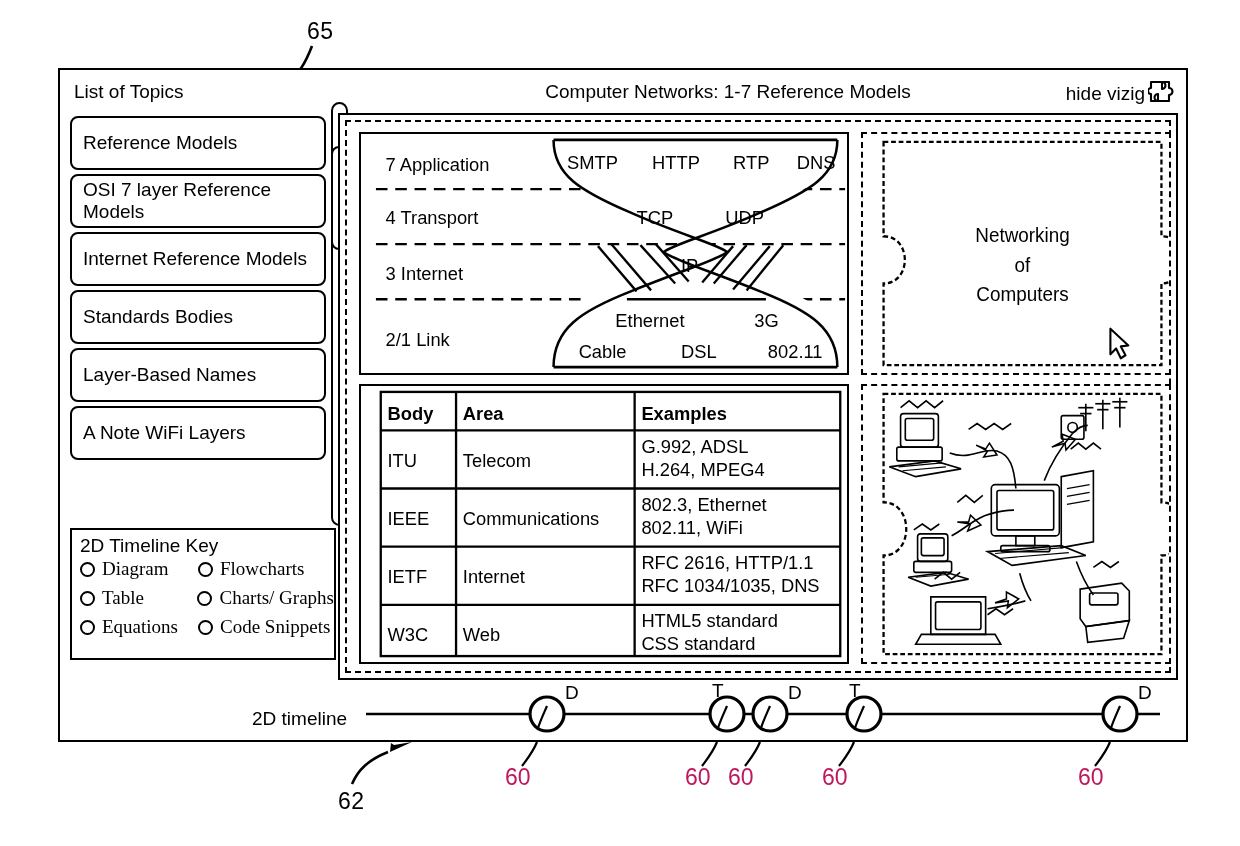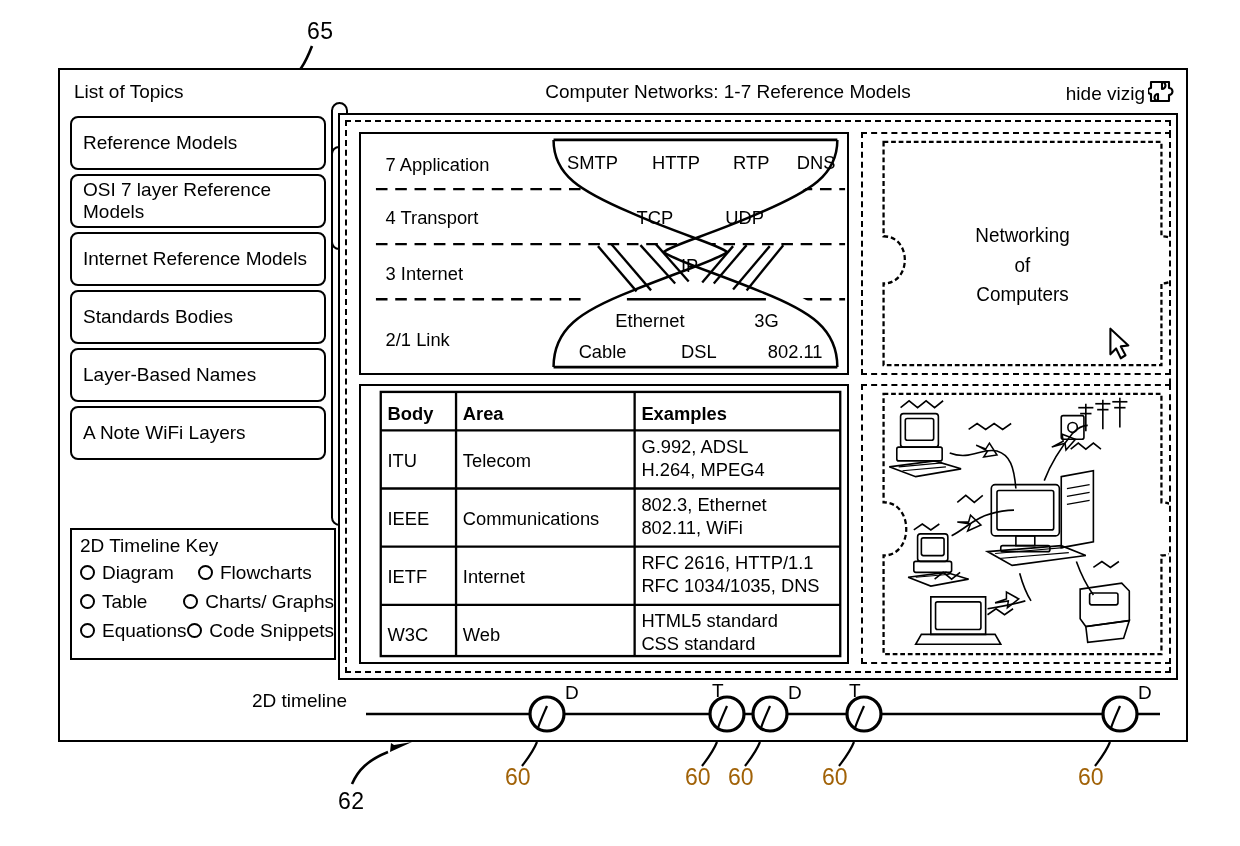--- a/index.html
+++ b/index.html
@@ -108,21 +108,21 @@
     left: 10px;
     top: 458px;
     width: 266px;
     height: 132px;
     border: 2.2px solid #000;
     background: #fff;
     box-sizing: border-box;
     padding: 5px 0 0 8px;
   }
   #timeline-key-title { font-size: 19px; margin-bottom: 1px; }
-  .key-row { display: flex; align-items: center; height: 29px; }
+  .key-row { display: flex; align-items: flex-start; height: 29px; font-family: Liberation Serif, serif; }
   .key-entry { display: flex; align-items: center; }
   .key-entry.col1 { width: 118px; }
   .key-circle {
     width: 15px; height: 15px;
     border: 2.2px solid #000;
     border-radius: 50%;
     box-sizing: border-box;
     margin-right: 7px;
     flex: none;
   }
@@ -197,34 +197,34 @@
   #timeline-row {
     position: absolute;
     left: 0;
     top: 616px;
     width: 100%;
     height: 56px;
   }
   #timeline-label {
     position: absolute;
     left: 192px;
-    top: 4px;
+    top: 22px;
     font-size: 19px;
   }
 
   .tl-marker-label {
     position: absolute;
     font-size: 19px;
   }
 
   
   .num-60 {
     position: absolute;
     font-size: 23px;
-    color: #a16207;
+    color: #be185d;
   }
 
   text { font-family: "Liberation Sans", sans-serif; }
 </style>
 </head>
 <body>
 
 <div class="ref-num ref-65">65</div>
 <div class="ref-num ref-62">62</div>
 

